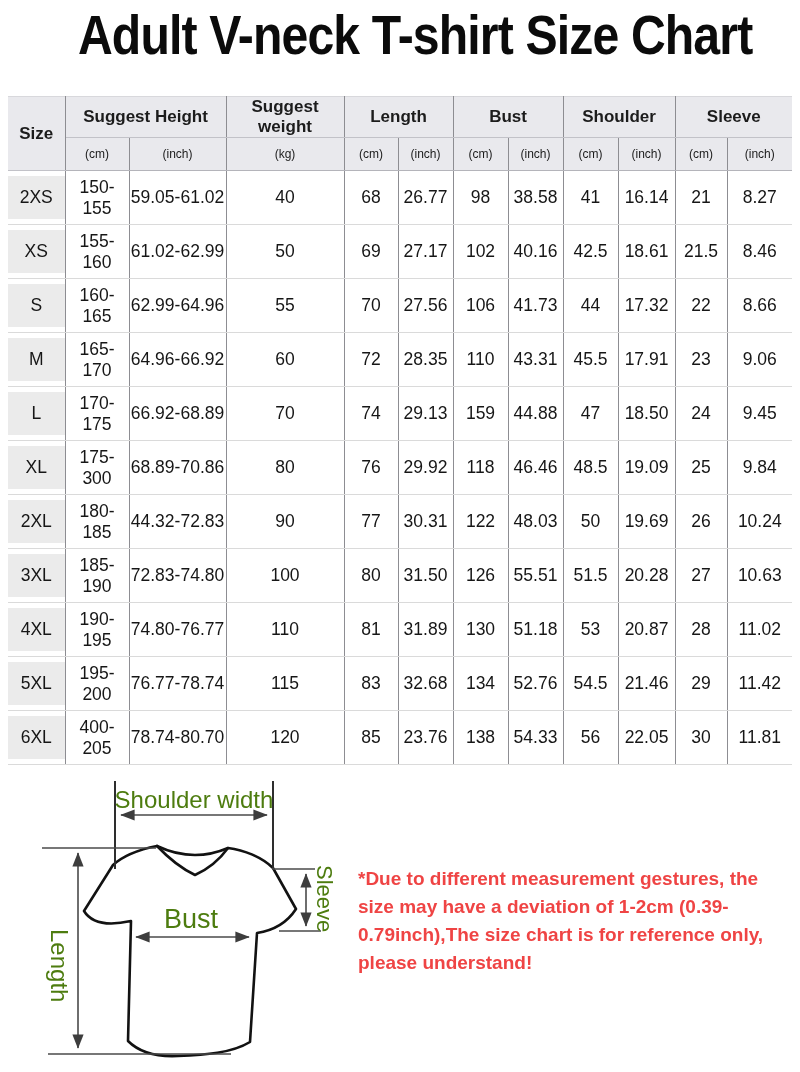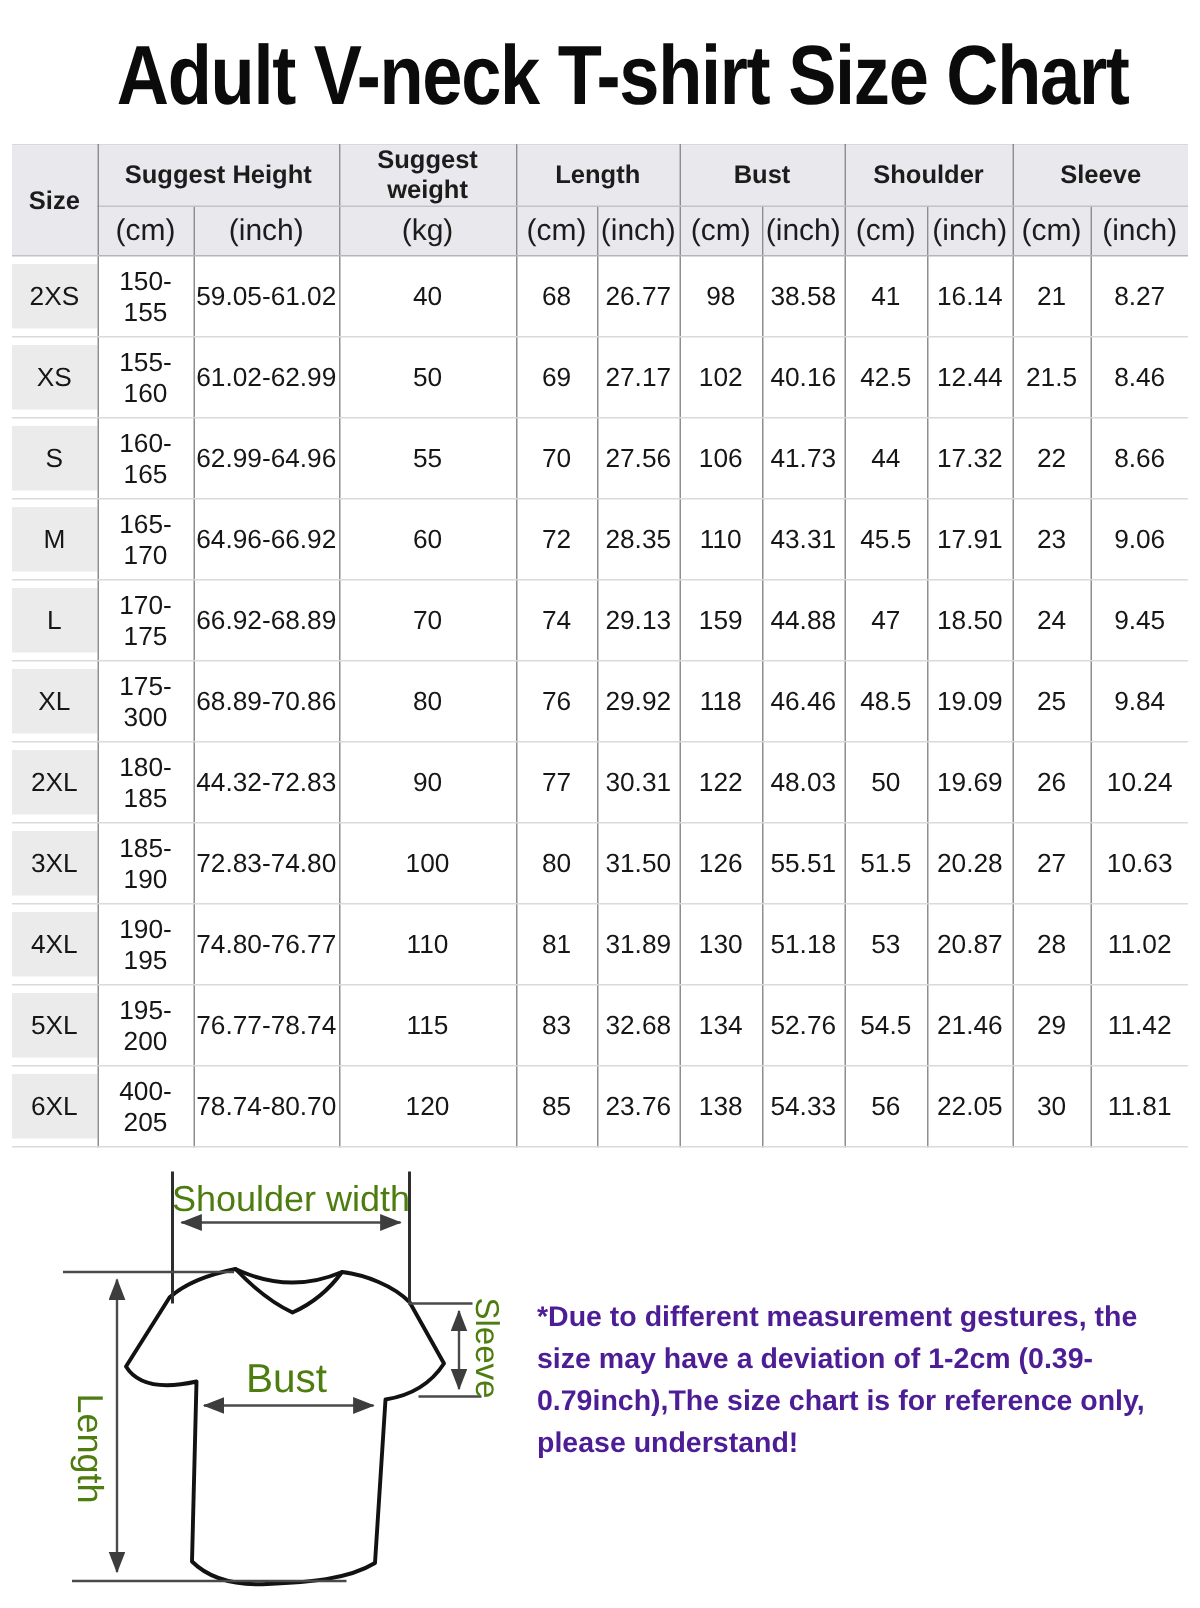--- a/index.html
+++ b/index.html
@@ -14,21 +14,21 @@
   }
   *{box-sizing:border-box;margin:0;padding:0;}
   html,body{width:800px;background:#fff;}
   body{
     width:800px;height:1072px;overflow:hidden;
     font-family:"Liberation Sans", sans-serif;
     color:var(--ink);
   }
   
   .title-wrap{
-    height:96px;display:flex;align-items:center;justify-content:center;
+    height:96px;display:flex;align-items:flex-start;justify-content:center;
     padding-top:2px;
     padding-left:31px;
   }
   .title{
     font-size:56px;font-weight:700;letter-spacing:-1px;color:#0b0b0b;
     transform:scaleX(0.86);transform-origin:center;white-space:nowrap;
   }
   
   table.size-table{
     width:784px;margin:0 8px;border-collapse:collapse;table-layout:fixed;
@@ -40,21 +40,21 @@
   .size-table th:last-child,.size-table td:last-child{border-right:none;}
   .size-table thead th{
     background:var(--header-bg);
     font-size:17px;font-weight:700;color:#1c1c1c;
     border-top:1px solid #d8d8dc;
   }
   .size-table thead tr.group-row{height:40px;}
   .size-table thead tr.unit-row{height:33px;}
   .size-table thead tr.group-row th{border-bottom:1px solid #c2c2c8;}
   .size-table thead tr.unit-row th{
-    font-weight:400;font-size:20px;border-bottom:1px solid var(--head-border);border-top:none;
+    font-weight:400;font-size:12px;border-bottom:1px solid var(--head-border);border-top:none;
   }
   .size-table thead th.corner{border-bottom:1px solid var(--head-border);}
   .size-table tbody tr{height:54px;}
   .size-table tbody td{
     font-size:17.5px;border-bottom:1px solid var(--h-border);
     background:#fff;color:#161616;
   }
   .size-table td.size-col{padding:5px 0;border-bottom:1px solid var(--h-border);}
   .chip{
     height:43px;background:var(--chip-bg);
@@ -69,21 +69,21 @@
     position:absolute;color:#4d7c0f;
     display:flex;align-items:center;justify-content:center;text-align:center;
   }
   .lbl-shoulder{left:100px;top:21px;width:188px;height:28px;font-size:24px;}
   .lbl-bust{left:133px;top:138px;width:116px;height:32px;font-size:27px;}
   .vert span{writing-mode:vertical-rl;}
   .lbl-length{left:42px;top:126px;width:34px;height:150px;font-size:24px;}
   .lbl-sleeve{left:309px;top:97px;width:30px;height:74px;font-size:22px;}
   .note{
     position:absolute;left:358px;top:100px;width:414px;
-    font-size:19px;line-height:1.48;font-weight:600;color:#4c1d95;
+    font-size:19px;line-height:1.48;font-weight:600;color:#ef4444;
     text-align:left;
   }
 </style>
 </head>
 <body>
 
 <div class="title-wrap">
   <div class="title">Adult V-neck T-shirt Size Chart</div>
 </div>
 
@@ -148,21 +148,21 @@
           <div class="chip">XS</div>
         </td>
       <td>155-160</td>
       <td class="in">61.02-62.99</td>
       <td>50</td>
       <td>69</td>
       <td class="in">27.17</td>
       <td>102</td>
       <td class="in">40.16</td>
       <td>42.5</td>
-      <td class="in">12.44</td>
+      <td class="in">18.61</td>
       <td>21.5</td>
       <td class="in">8.46</td>
     </tr>
     <tr>
       <td class="size-col">
           <div class="chip">S</div>
         </td>
       <td>160-165</td>
       <td class="in">62.99-64.96</td>
       <td>55</td>

